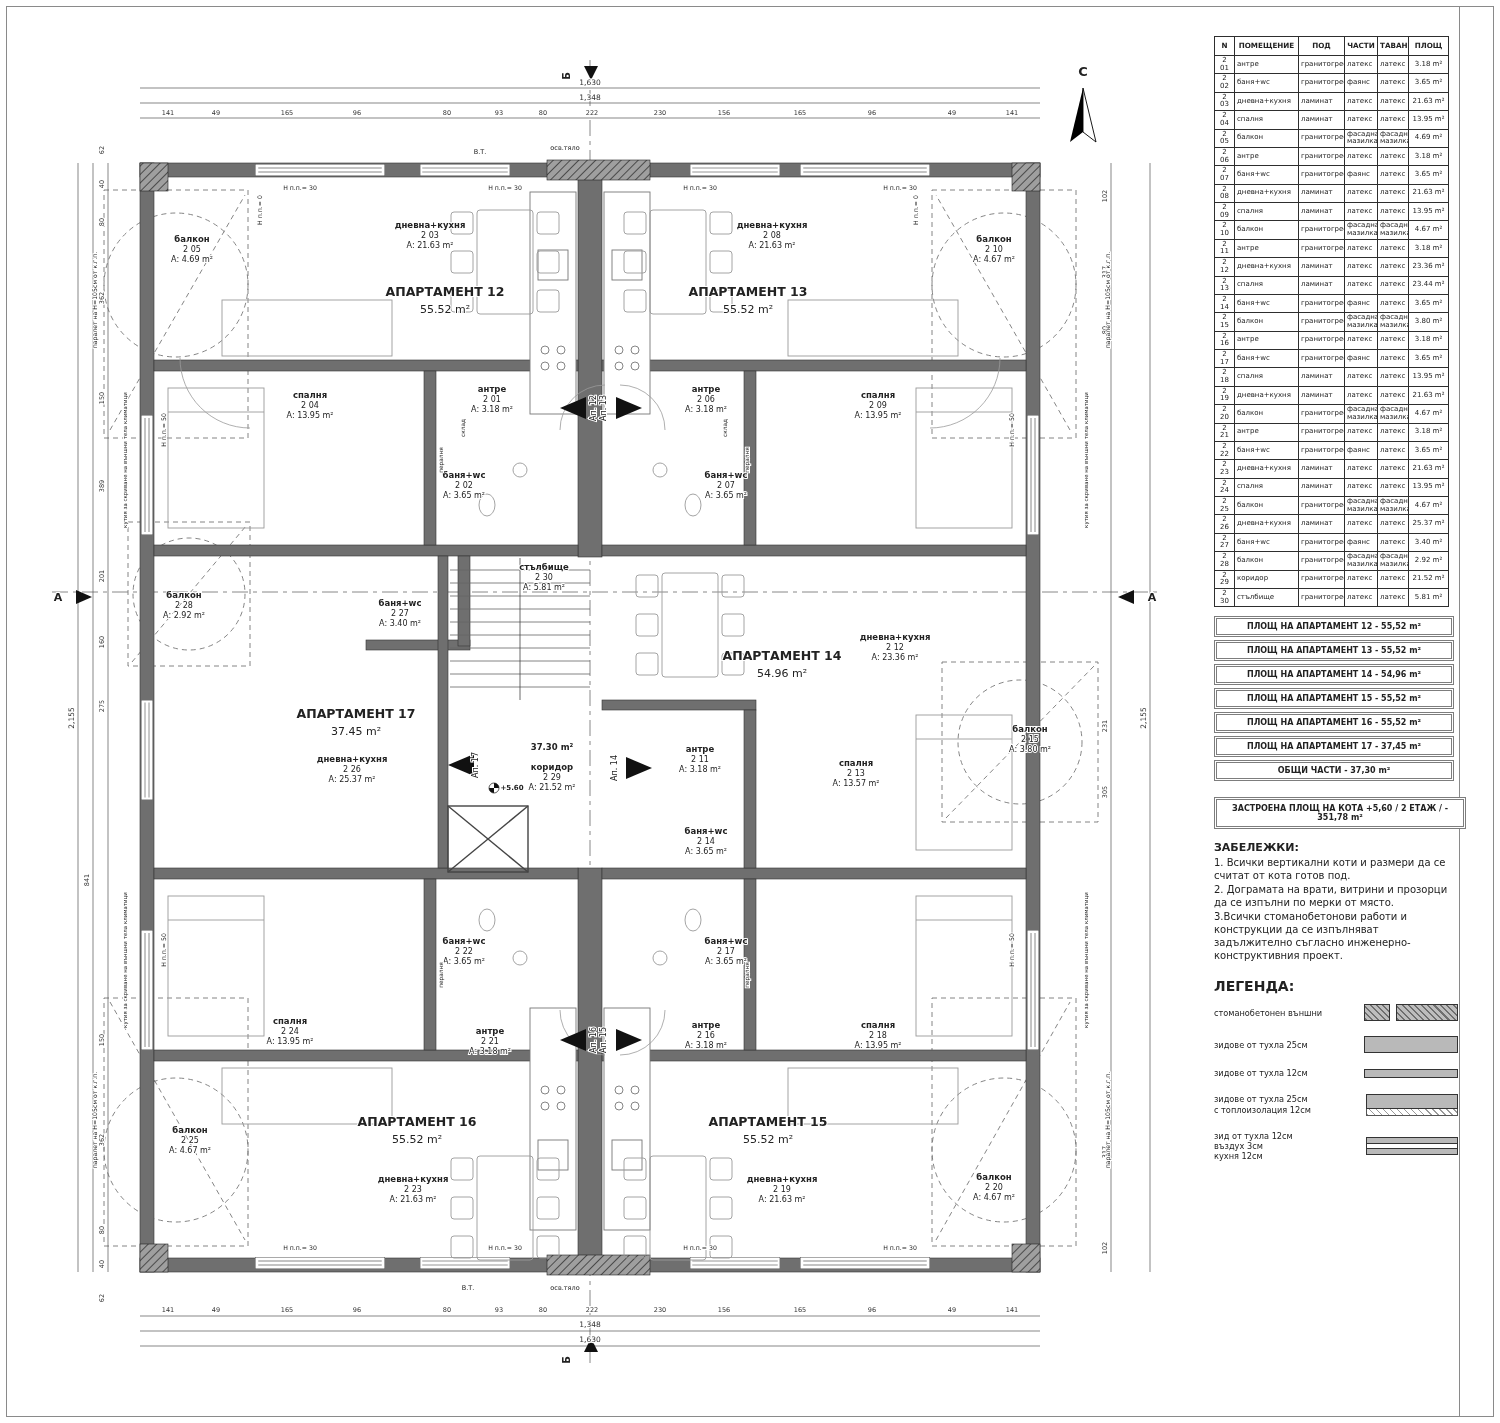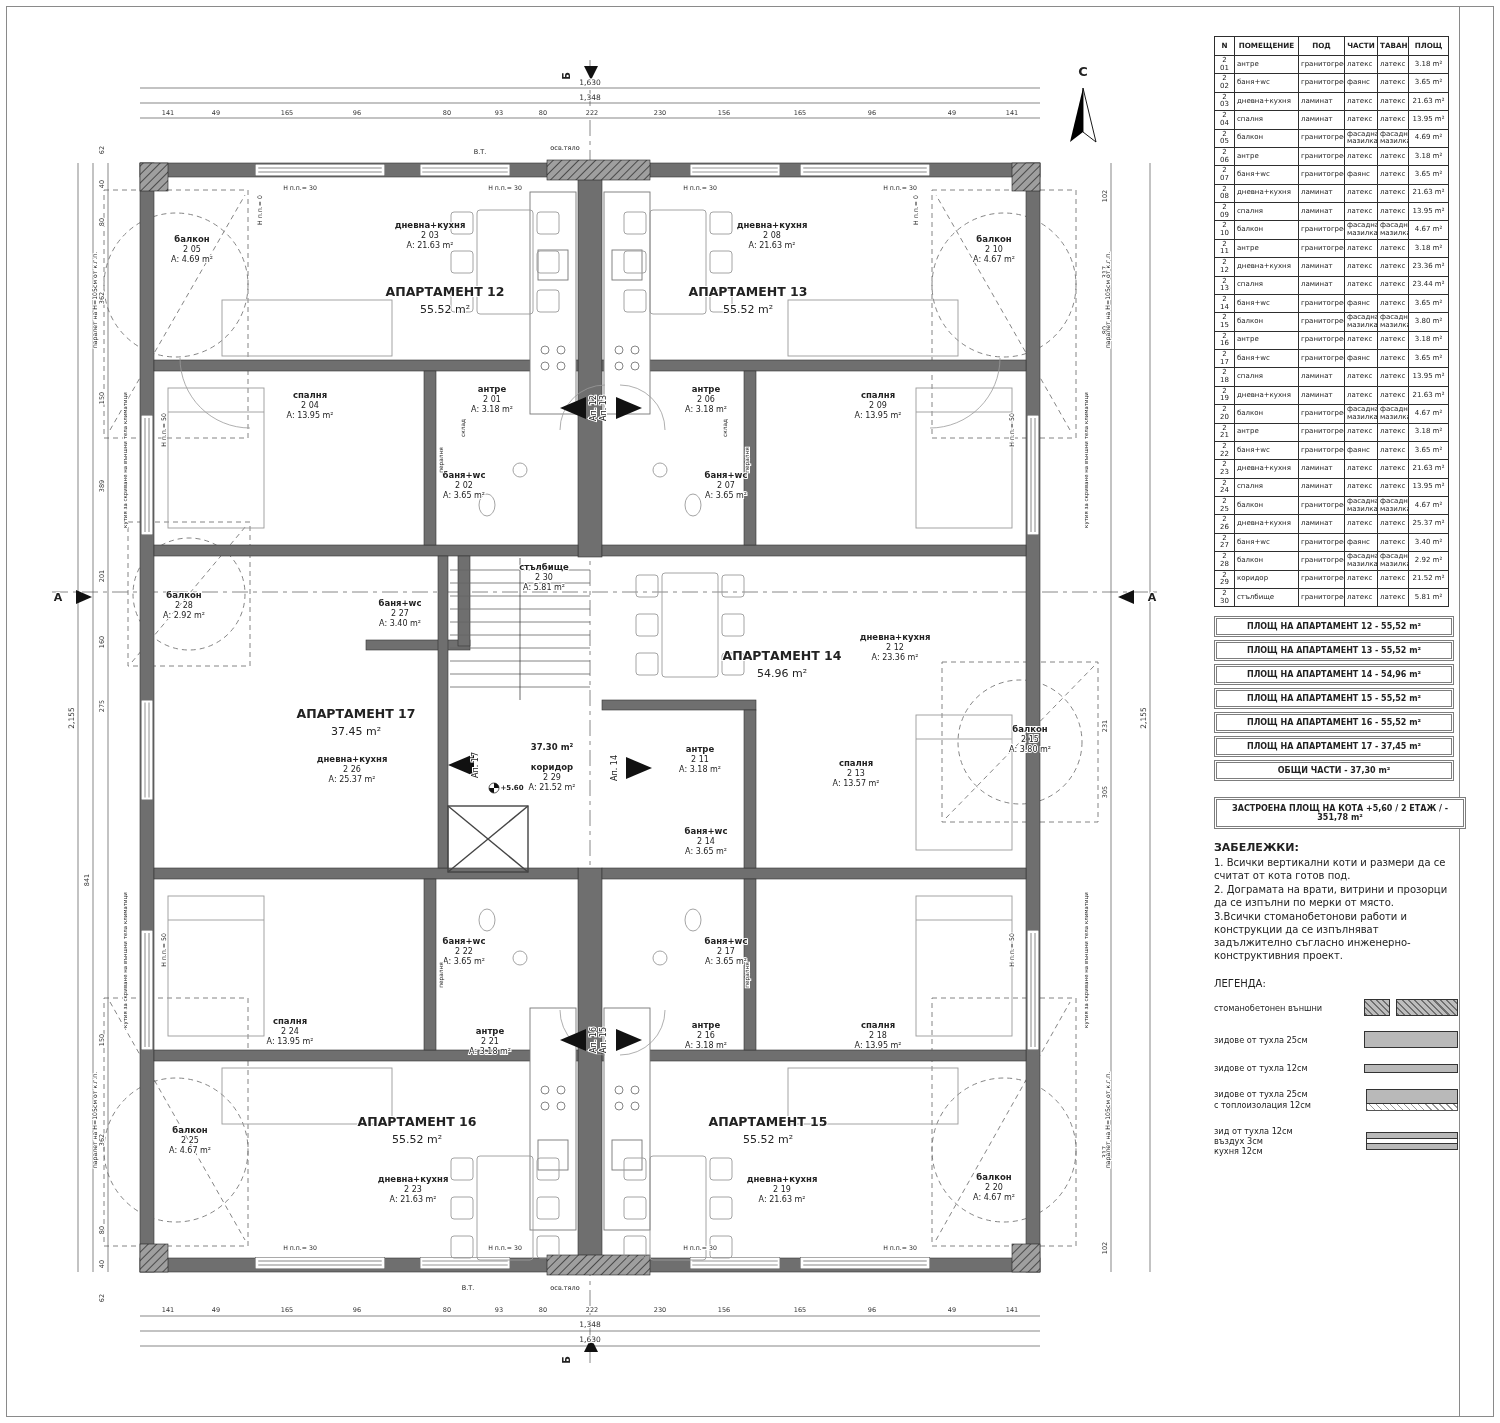--- a/index.html
+++ b/index.html
@@ -13,21 +13,21 @@
   table.sched th{font-weight:bold;text-align:center;height:16px;font-size:7.2px;}
   table.sched td{height:12.2px;}
   td.c{text-align:center;}
   .boxes{margin-top:9px;width:240px;}
   .abox{border:3px double #7d7d7d;background:#fff;font-size:8px;font-weight:bold;text-align:center;padding:3px 2px;margin-bottom:3px;}
   .bbox{border:3px double #7d7d7d;background:#fff;font-size:8px;font-weight:bold;text-align:center;padding:4px 5px;margin-top:16px;width:236px;}
   .notes{margin-top:12px;width:244px;}
   .notes .ttl{font-size:11px;font-weight:bold;margin-bottom:2px;}
   .notes .it{font-size:10px;line-height:1.3;margin-bottom:1px;}
   .legend{margin-top:16px;width:244px;}
-  .legend .ttl{font-size:10px;font-weight:normal;margin-bottom:10px;}
+  .legend .ttl{font-size:14px;font-weight:bold;margin-bottom:10px;}
   .lrow{display:flex;align-items:center;margin-bottom:15px;}
   .lrow .lab{font-size:8.2px;line-height:1.25;white-space:pre-line;flex:1;}
   .lrow .sw{width:96px;display:flex;justify-content:flex-end;align-items:center;gap:6px;}
   .hatchD{background:repeating-linear-gradient(45deg,#6f6f6f 0 1.5px,#bdbdbd 1.5px 4.5px);border:1px solid #333;}
   .gray{background:#b9b9b9;border:1px solid #333;}
   .hatchL{background:repeating-linear-gradient(45deg,#9a9a9a 0 1px,#fff 1px 5px);border:1px solid #555;border-top:none;}
   .sand{border:1px solid #333;}
   .sand .s1{height:5px;background:#b9b9b9;border-bottom:1px solid #333;}
   .sand .s2{height:4px;background:#fff;border-bottom:1px solid #333;}
   .sand .s3{height:5px;background:#b9b9b9;}

